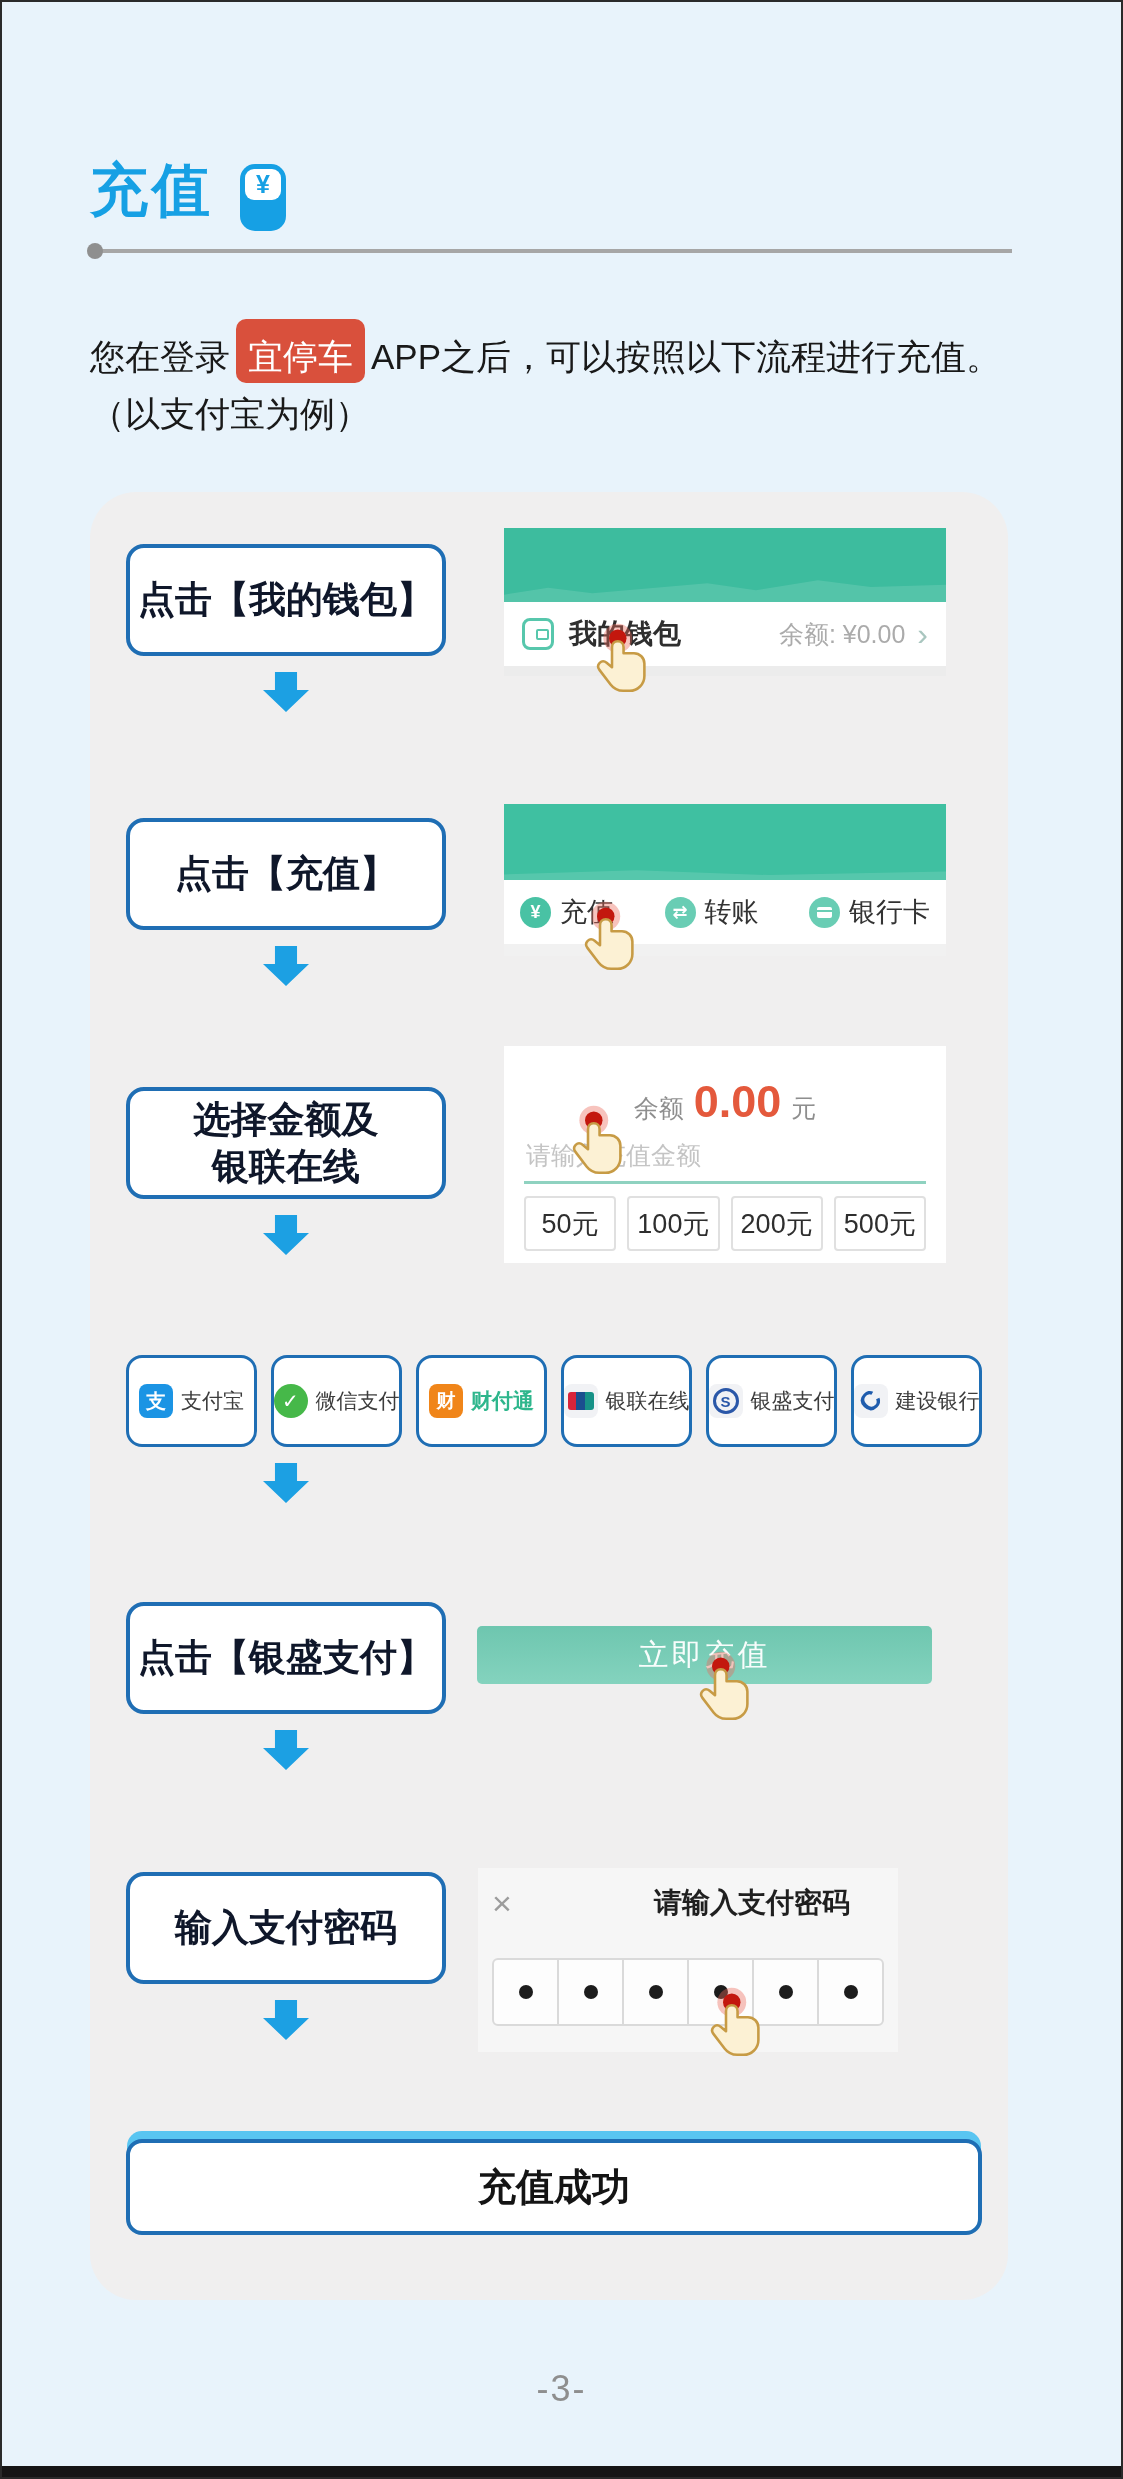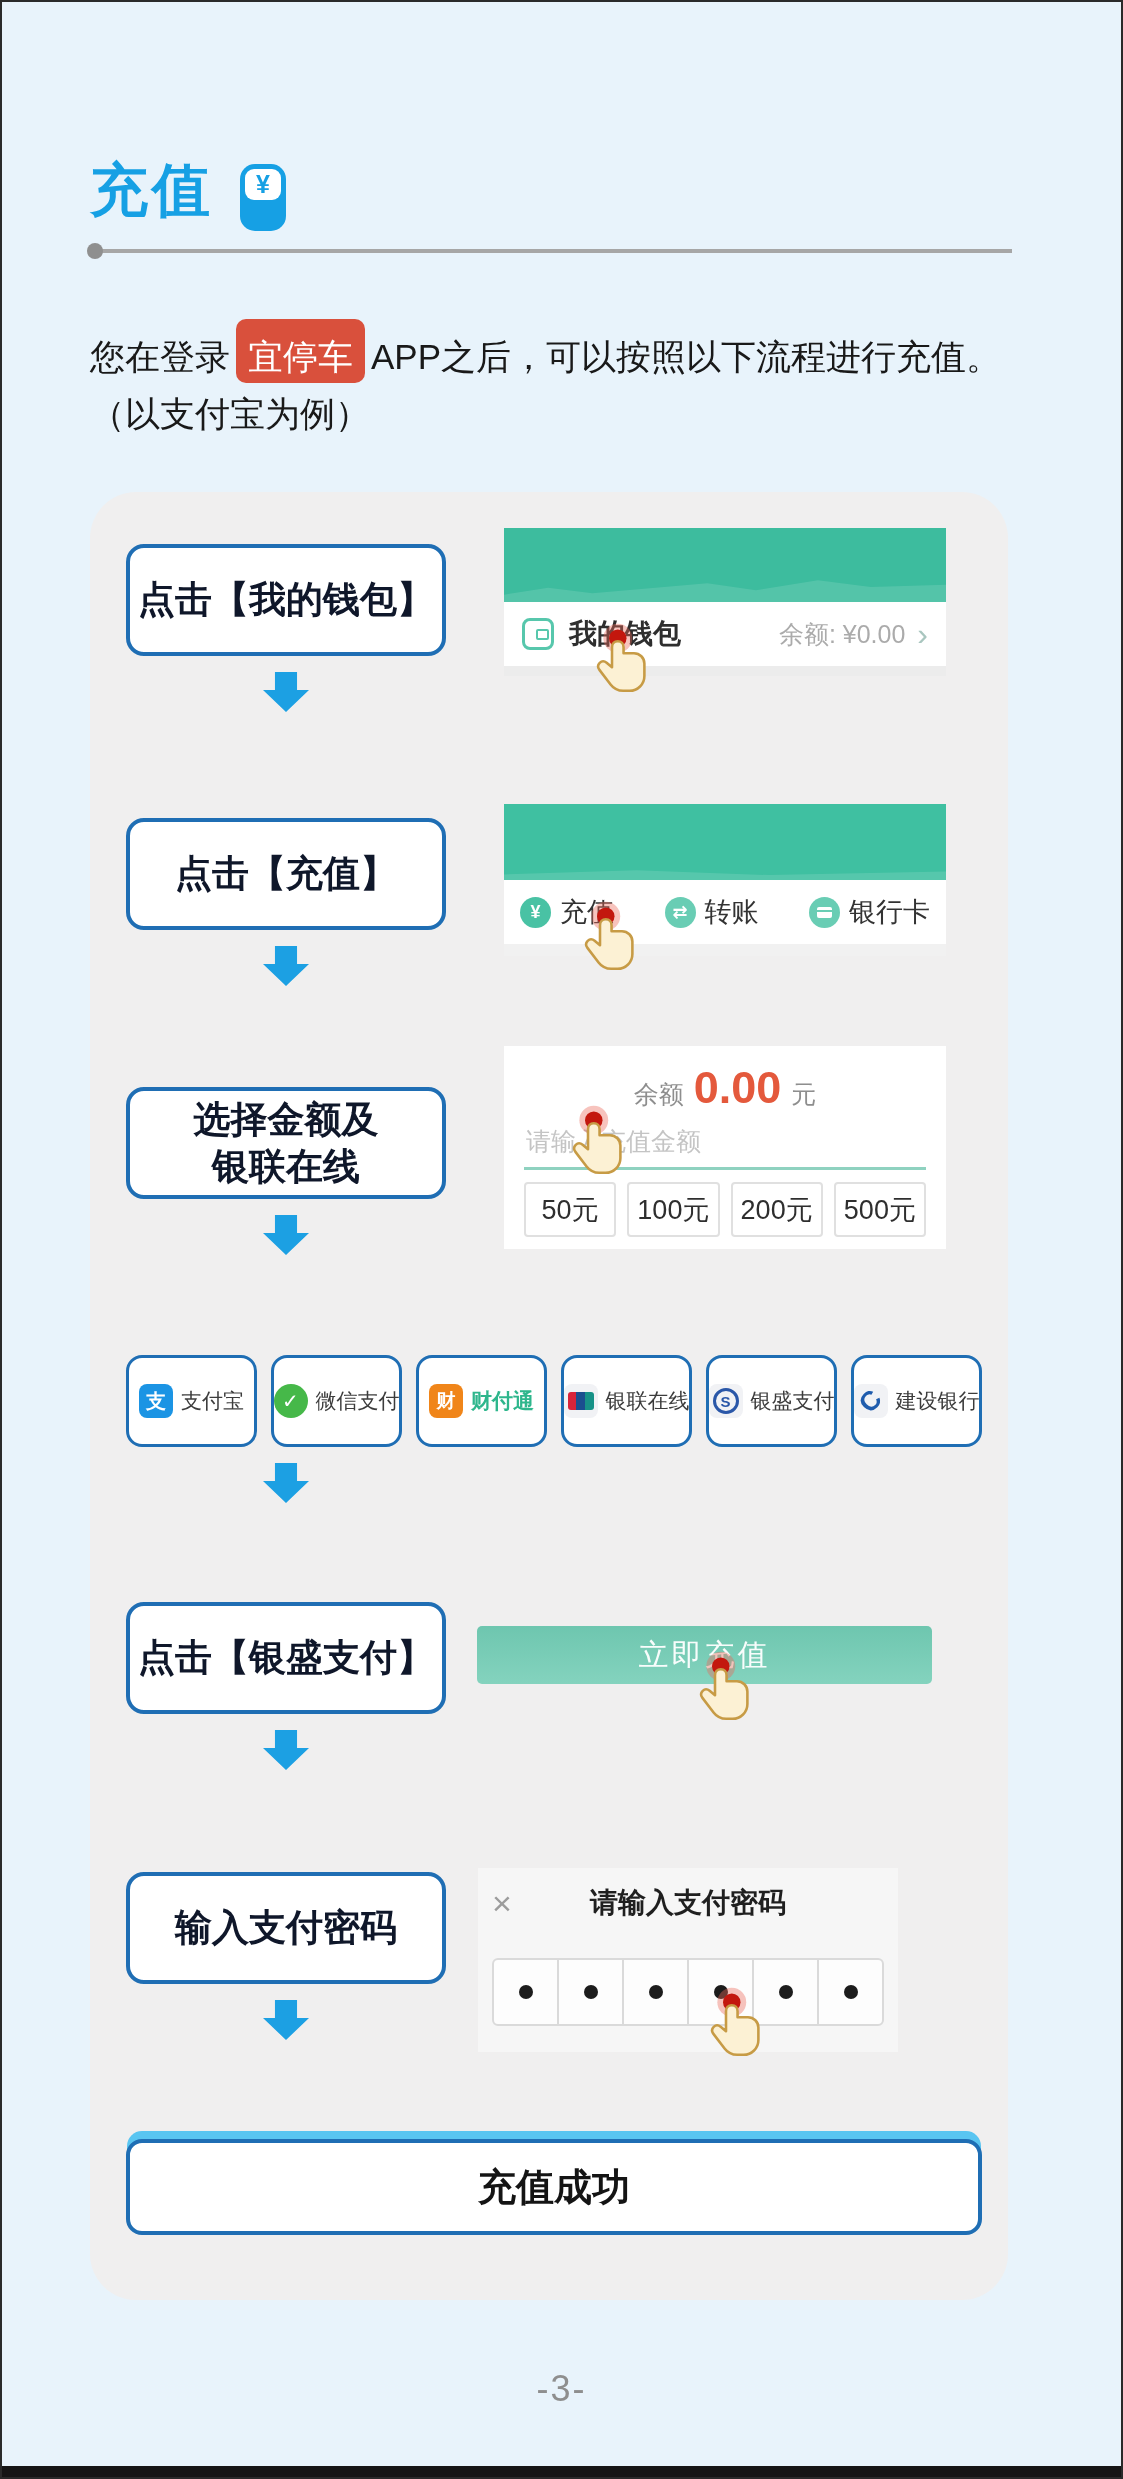--- a/index.html
+++ b/index.html
@@ -56,21 +56,21 @@
   .s2-item{display:flex;align-items:center;gap:9px;}
   .s2-circle{width:31px;height:31px;border-radius:50%;background:#69CDB4;color:#fff;display:flex;align-items:center;justify-content:center;
     font-size:18px;font-weight:700;font-style:normal;flex:0 0 auto;}
   .s2-item.first .s2-circle{background:#49C2A4;}
   .s2-label{font-size:27px;color:#333;}
   .card-glyph{width:15px;height:11px;background:#fff;border-radius:2px;position:relative;display:block;}
   .card-glyph::after{content:"";position:absolute;left:0;right:0;top:3px;height:2px;background:#69CDB4;}
   .s2-strip{height:12px;background:#F1F1F1;}
 
   
-  .shot3{left:378px;top:-41px;width:442px;background:#fff;box-sizing:border-box;padding:18px 20px 12px;}
+  .shot3{left:378px;top:-41px;width:442px;background:#fff;box-sizing:border-box;padding:32px 20px 12px;}
   .s3-bal{display:flex;align-items:baseline;justify-content:center;gap:10px;}
   .s3-bal-label,.s3-bal-unit{font-size:25px;color:#8E8E8E;}
   .s3-bal-value{font-size:45px;color:#E4593C;font-weight:600;line-height:1.05;}
   .s3-input{margin-top:9px;border-bottom:3px solid #8FD2C0;padding:5px 2px 9px;font-size:25px;color:#C4C4C4;}
   .s3-amounts{margin-top:12px;display:flex;gap:11px;}
   .s3-amt{flex:1;height:51px;background:#fff;border:2px solid #E0E0E0;border-radius:4px;
     display:flex;align-items:center;justify-content:center;font-size:27px;color:#2E2E2E;}
 
   
   .paylist{display:flex;gap:14px;}
@@ -95,21 +95,21 @@
 
   
   .shot4{left:351px;top:24px;width:455px;}
   .s4-btn{height:58px;border-radius:5px;background:linear-gradient(180deg,#6EC6AF,#84D3BE);
     display:flex;align-items:center;justify-content:center;font-size:30px;letter-spacing:3px;color:rgba(255,255,255,.95);}
 
   
   .shot5{left:352px;top:-4px;width:420px;background:#F6F6F6;box-sizing:border-box;padding:16px 14px 26px;}
   .s5-head{display:flex;align-items:center;}
   .s5-close{font-size:34px;color:#9C9C9C;width:34px;line-height:1;}
-  .s5-title{flex:1;text-align:center;font-size:28px;font-weight:700;color:#1F1F1F;margin-right:34px;}
+  .s5-title{flex:1;text-align:right;font-size:28px;font-weight:700;color:#1F1F1F;margin-right:34px;}
   .s5-grid{margin-top:36px;display:flex;background:#FDFDFD;border:2px solid #DADADA;border-radius:6px;overflow:hidden;}
   .s5-cell{flex:1;height:64px;display:flex;align-items:center;justify-content:center;border-left:2px solid #DADADA;}
   .s5-cell.first{border-left:none;}
   .s5-dot{width:14px;height:14px;border-radius:50%;background:#1C1C1C;}
 
   
   .finalbox{width:856px;height:96px;box-sizing:border-box;background:#fff;border:4px solid #1F6EB4;border-radius:16px;
     display:flex;align-items:center;justify-content:center;font-size:38px;font-weight:600;color:#141414;
     box-shadow:0 -9px 0 -1px #59C5F1;}
 

